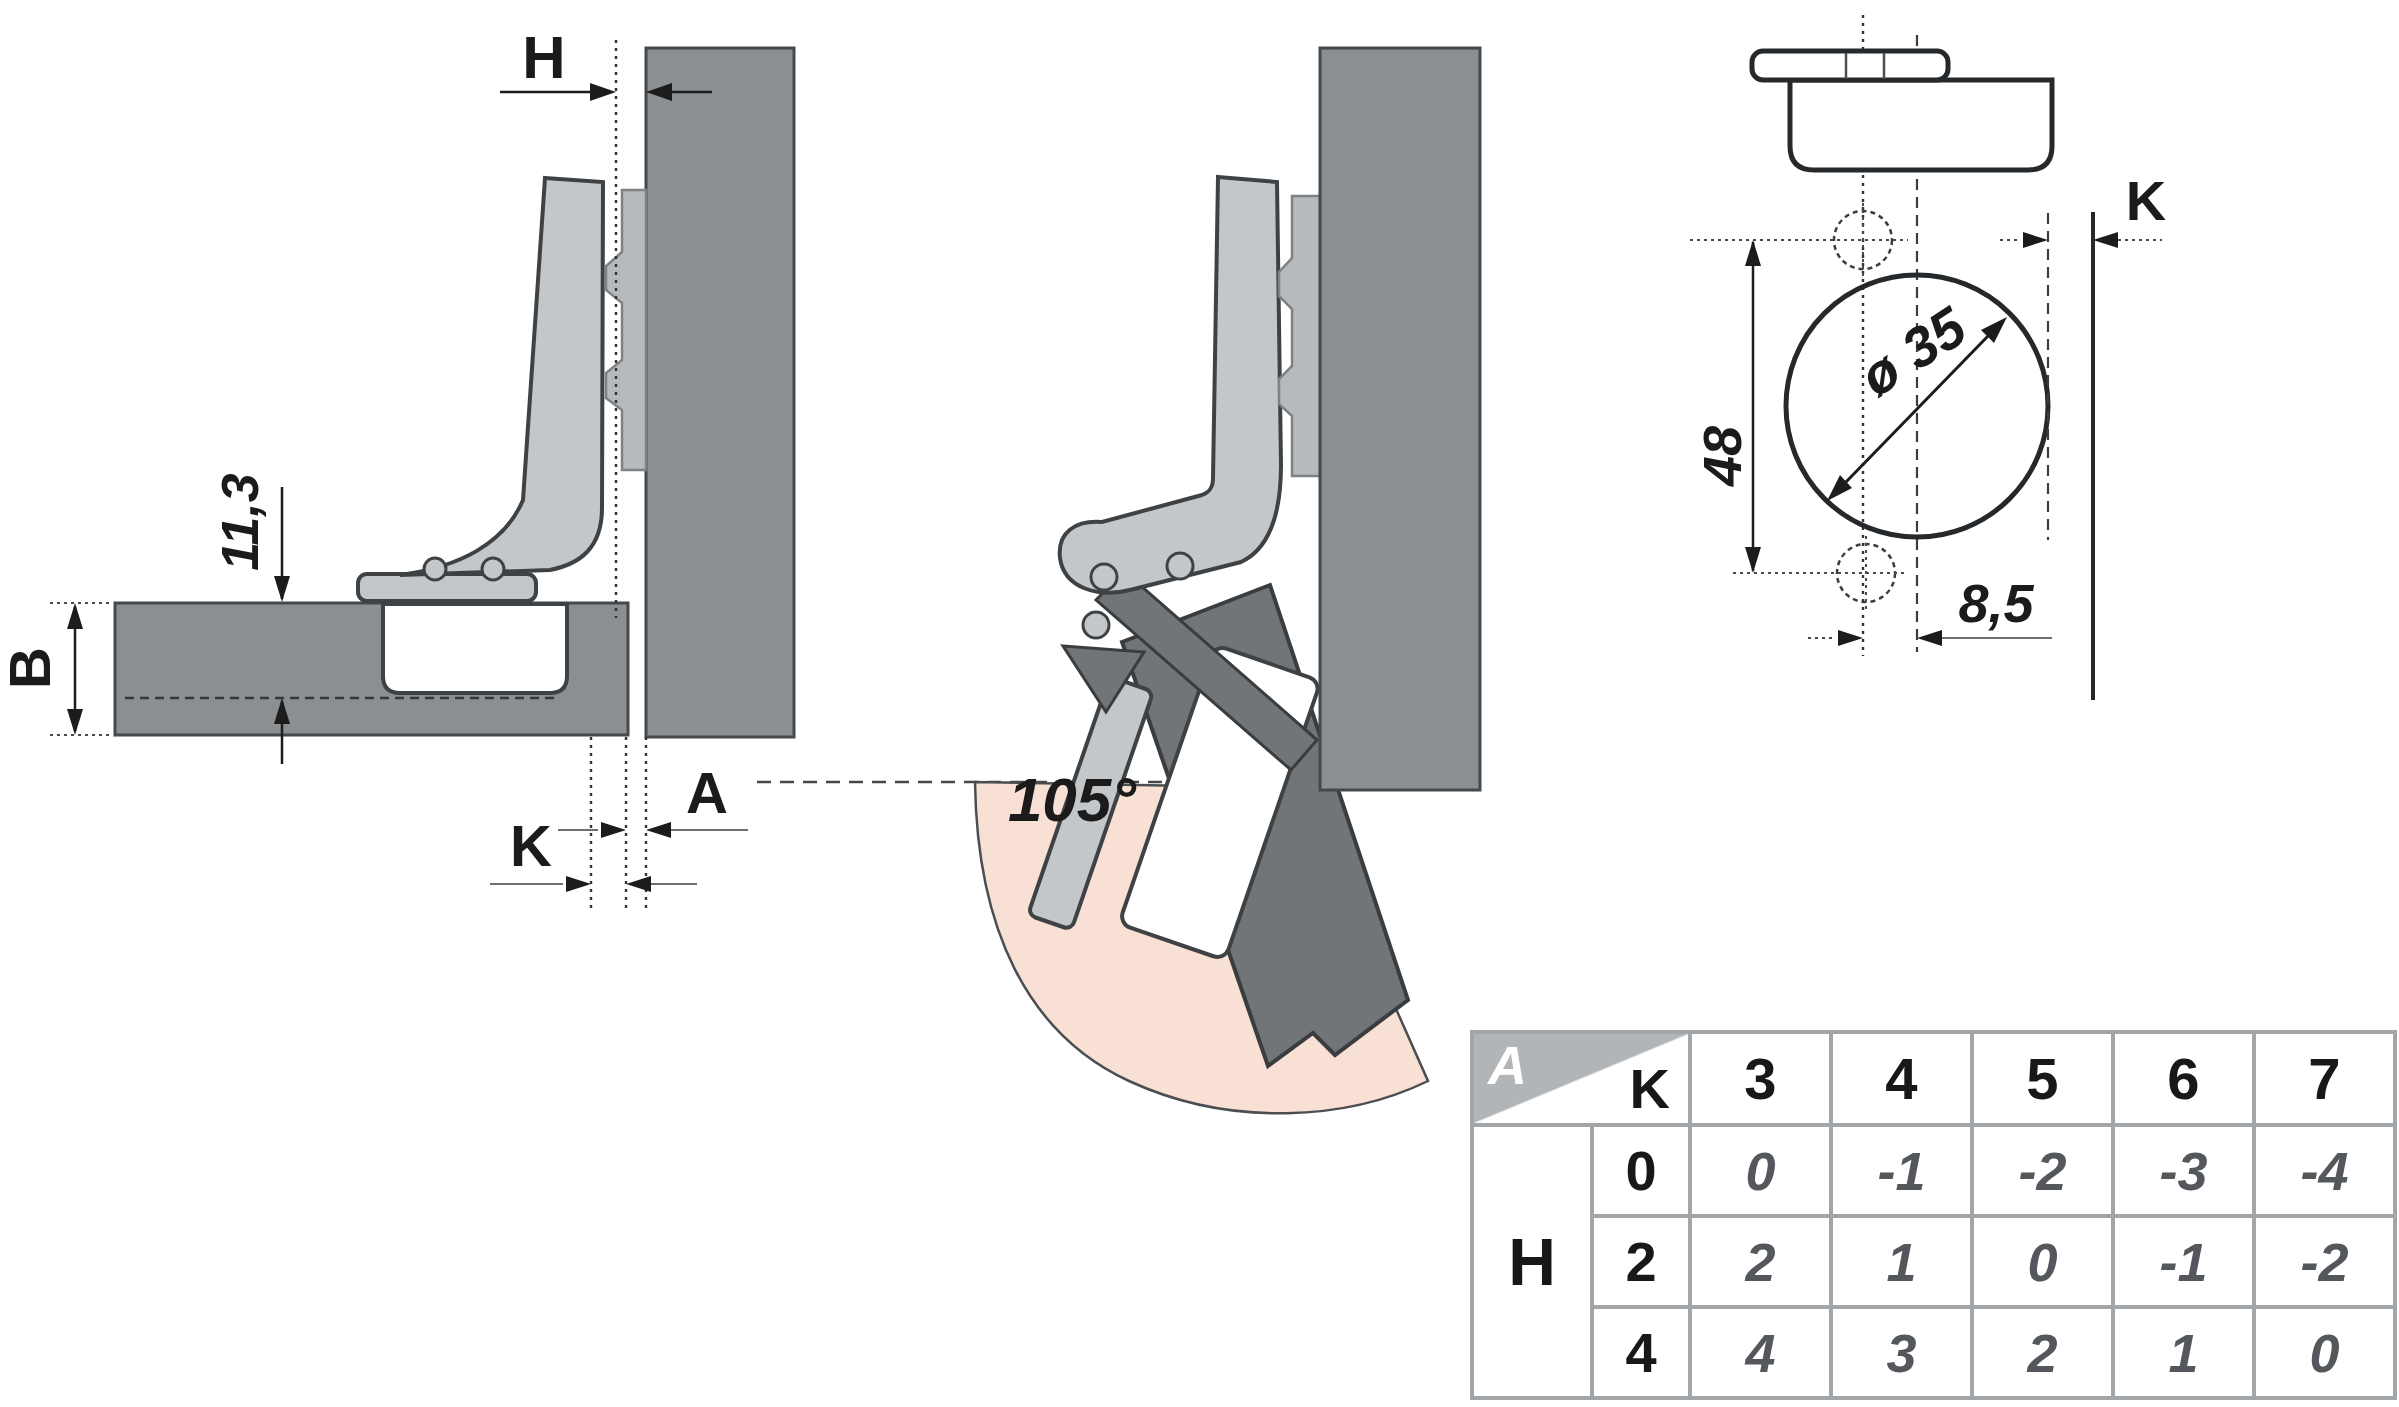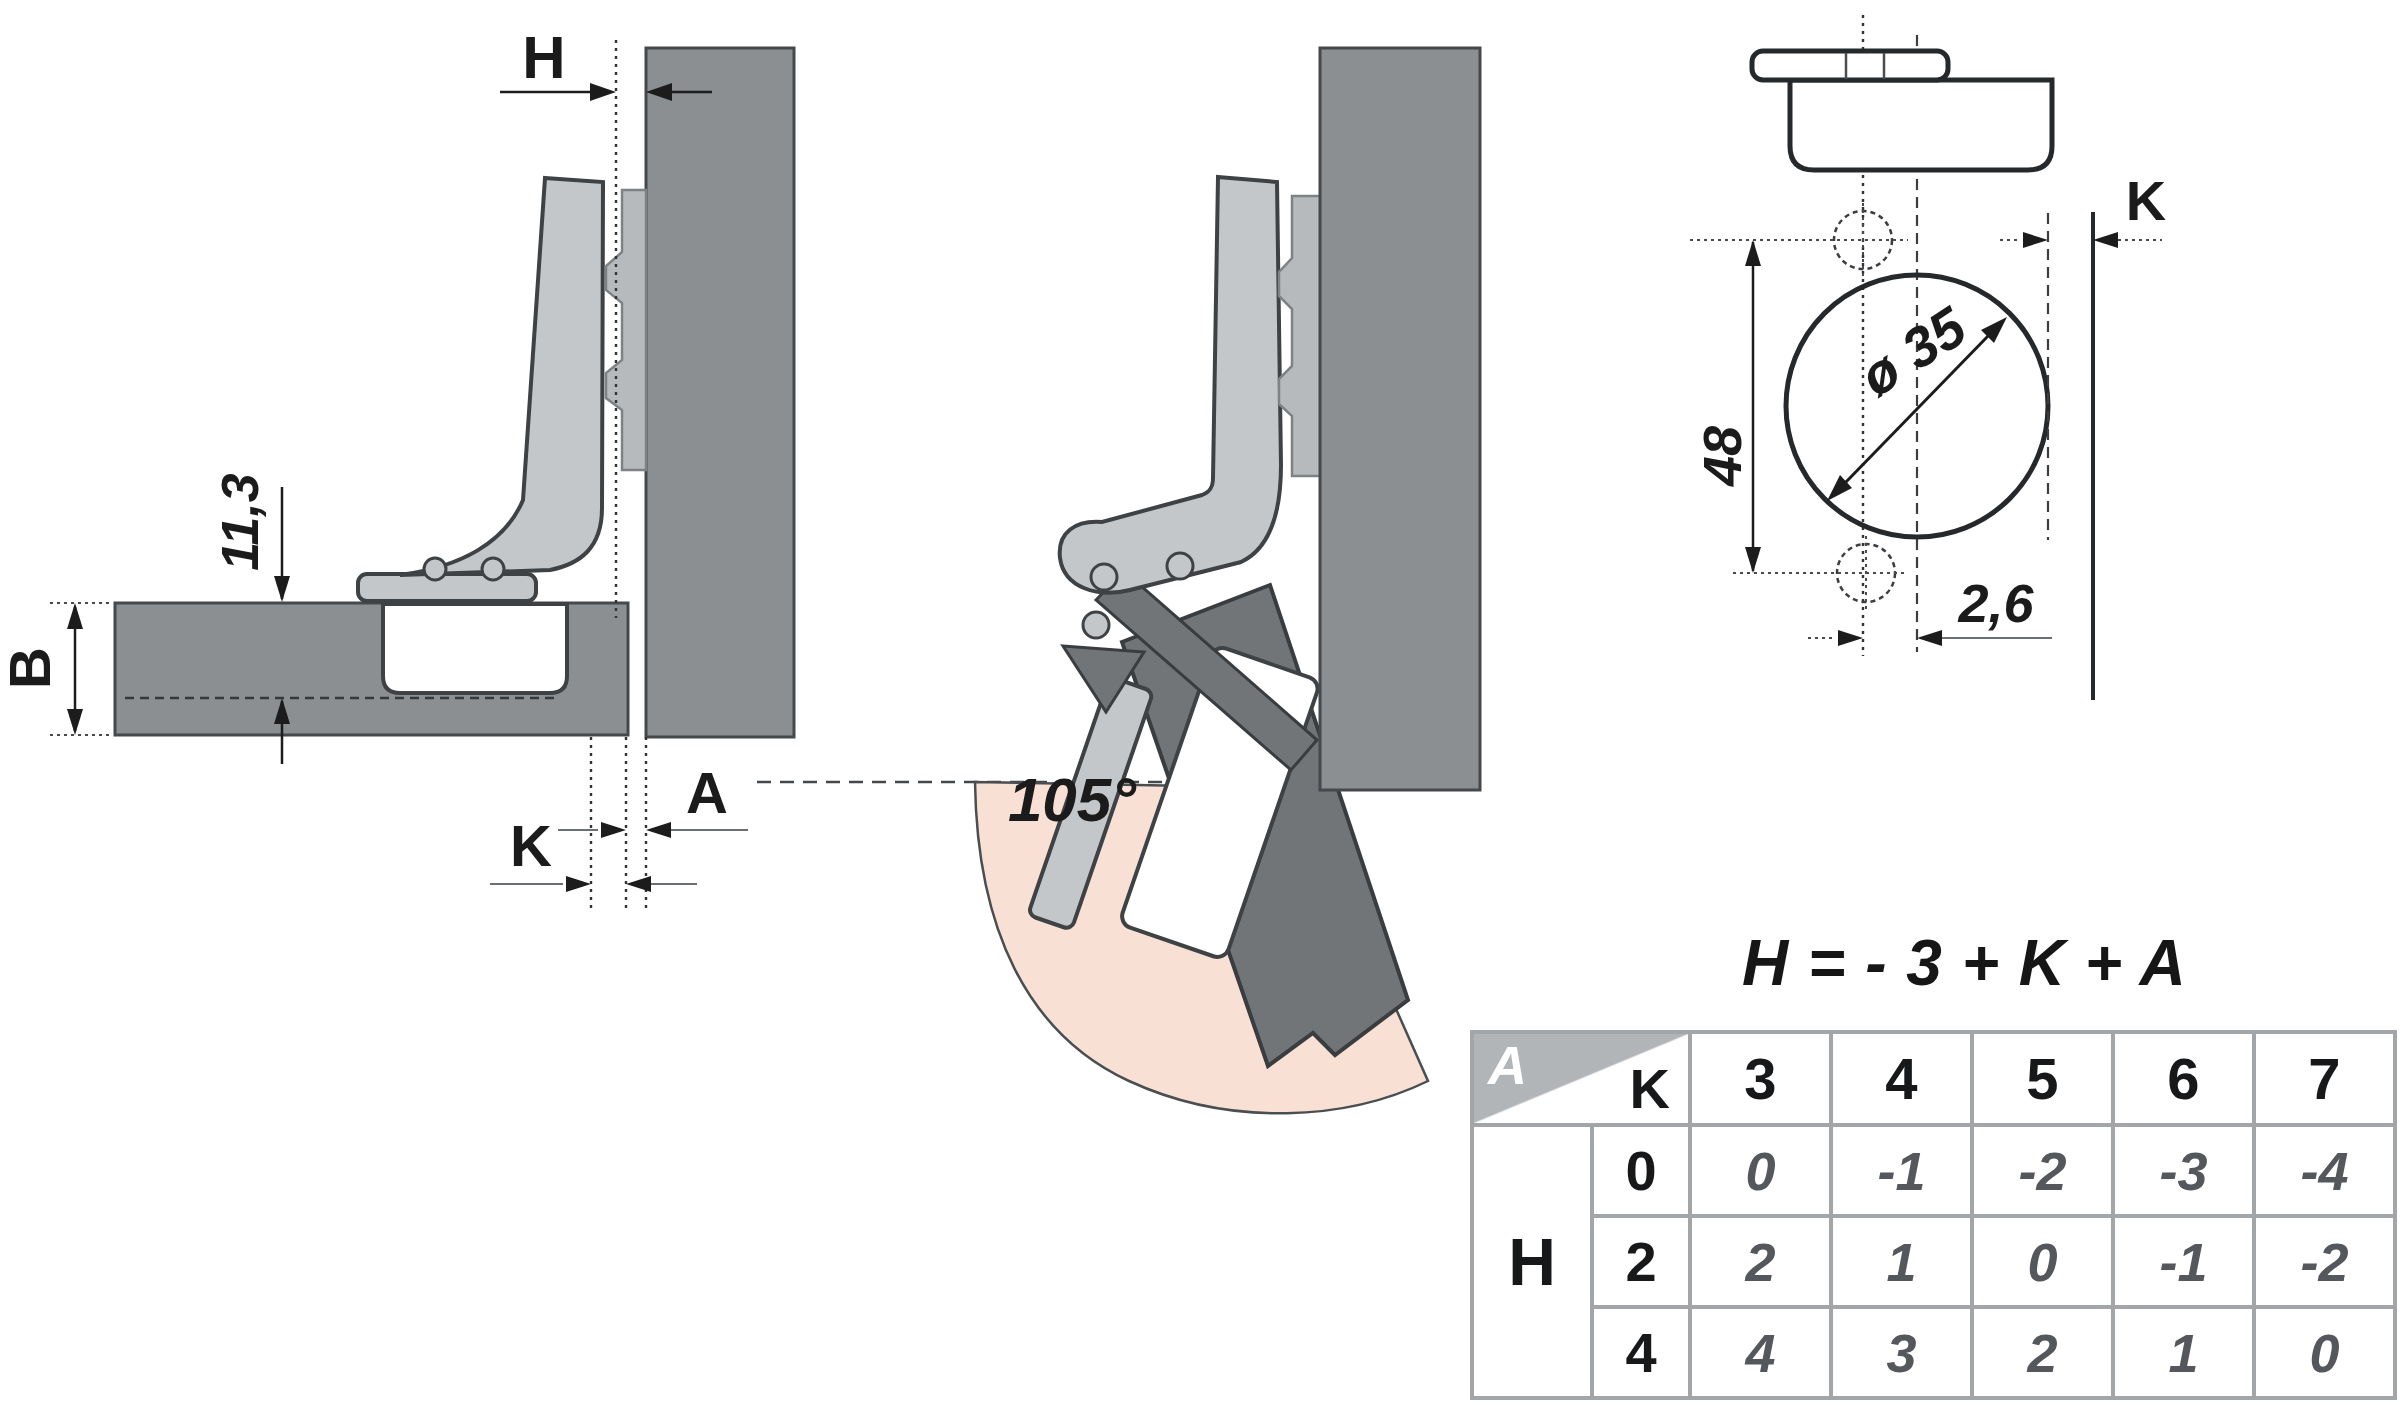--- a/index.html
+++ b/index.html
@@ -170,23 +170,22 @@
   <span class="lbl it r90" style="left:240px;top:522px;font-size:52px;">11,3</span>
   <span class="lbl r90" style="left:30px;top:668px;font-size:58px;">B</span>
   <span class="lbl" style="left:531px;top:846px;font-size:58px;">K</span>
   <span class="lbl" style="left:707px;top:793px;font-size:58px;">A</span>
 
   <span class="lbl it" style="left:1072px;top:800px;font-size:62px;text-align:right;">105°</span>
 
   <span class="lbl it r90" style="left:1722px;top:456px;font-size:54px;">48</span>
   <span class="lbl it r33" style="left:1913px;top:352px;font-size:56px;">ø 35</span>
   <span class="lbl" style="left:2146px;top:201px;font-size:56px;">K</span>
-  <span class="lbl it" style="left:1996px;top:603px;font-size:54px;">2,6</span>
-
-  <div class="formula">H = - 3 + K + A</div>
+  <span class="lbl it" style="left:1996px;top:603px;font-size:54px;">8,5</span>
+
 
   <table class="ktab">
     <colgroup>
       <col style="width:120px">
         <col style="width:98px">
       <col style="width:141px">
         <col style="width:141px">
         <col style="width:141px">
       <col style="width:141px">
         <col style="width:141px">

